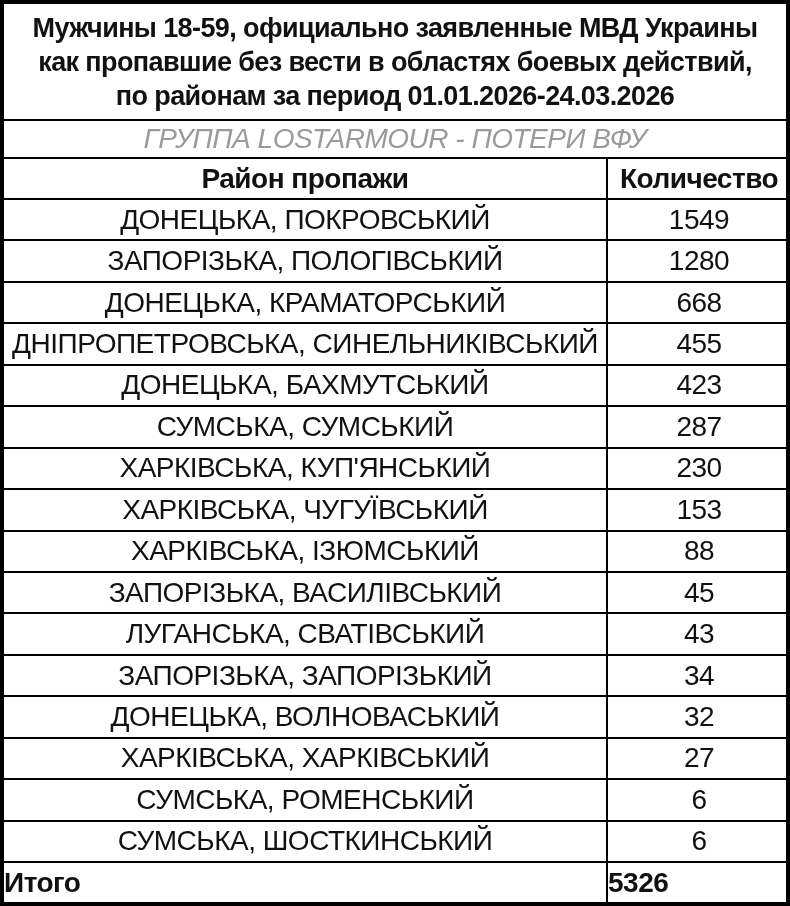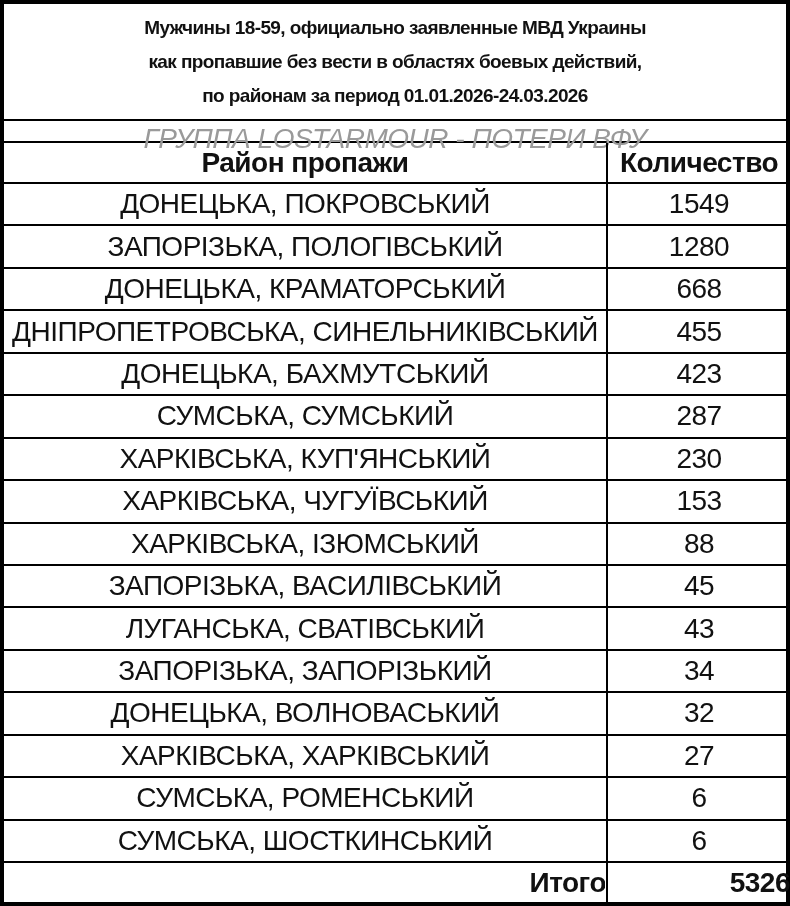--- a/index.html
+++ b/index.html
@@ -17,30 +17,30 @@
     display: flex;
     flex-direction: column;
   }
   .title-block {
     box-sizing: border-box;
     padding: 7px 4px 6px 4px;
     border-bottom: 2px solid #000000;
     text-align: center;
   }
   .title-line {
-    font-size: 19px;
+    font-size: 27px;
     font-weight: bold;
     color: #111111;
     line-height: 34px;
     letter-spacing: -0.6px;
     white-space: nowrap;
   }
   .subtitle-block {
     box-sizing: border-box;
-    height: 22px;
+    height: 38px;
     line-height: 36px;
     text-align: center;
     border-bottom: 2px solid #000000;
     font-size: 28px;
     font-style: italic;
     color: #9a9a9a;
     letter-spacing: -0.5px;
     white-space: nowrap;
   }
   table.data-table {
@@ -70,21 +70,21 @@
   td.cell-region {
     text-align: center;
     padding-left: 8px;
   }
   td.cell-count {
     text-align: center;
     margin-top: 40px;
   }
   tr.total-row td {
     font-weight: bold;
-    text-align: right;
+    text-align: left;
   }
   
   table.data-table tr:first-child th { border-top: none; }
   table.data-table tr:last-child td { border-bottom: none; border-radius: 11px; }
   table.data-table th:first-child,
   table.data-table td:first-child { border-left: none; }
   table.data-table th:last-child,
   table.data-table td:last-child { border-right: none; }
 </style>
 </head>

